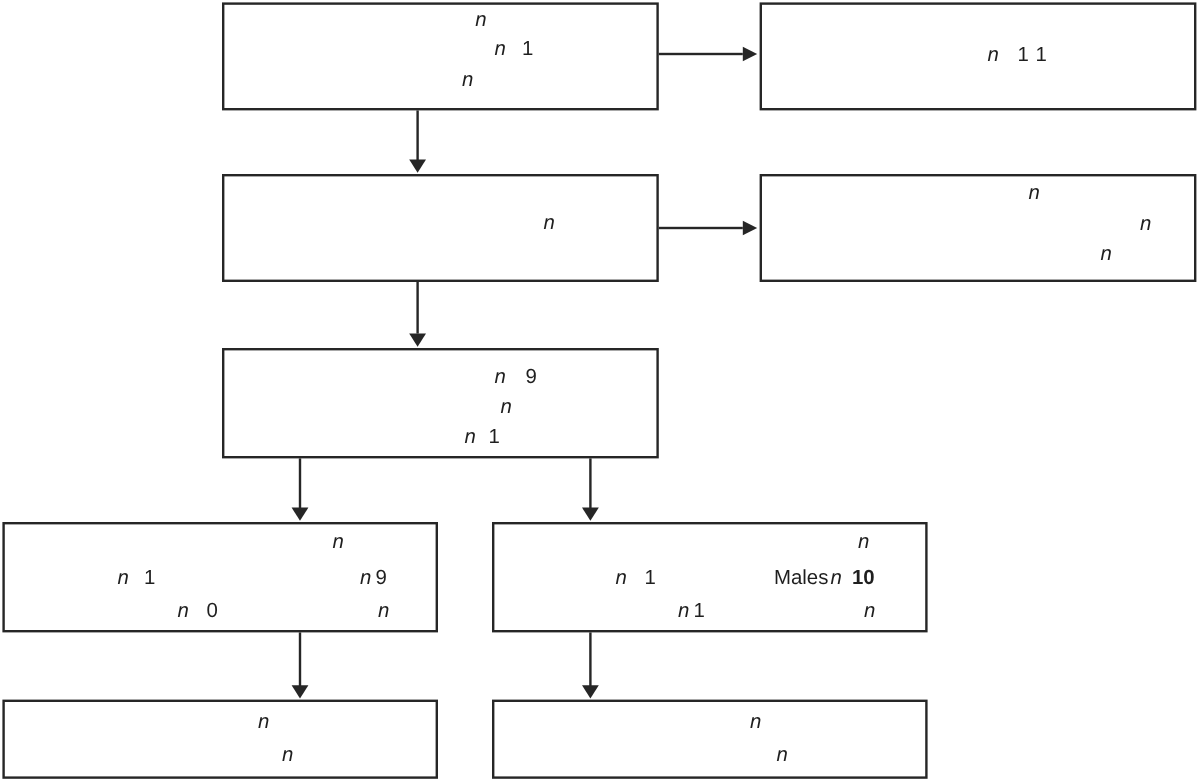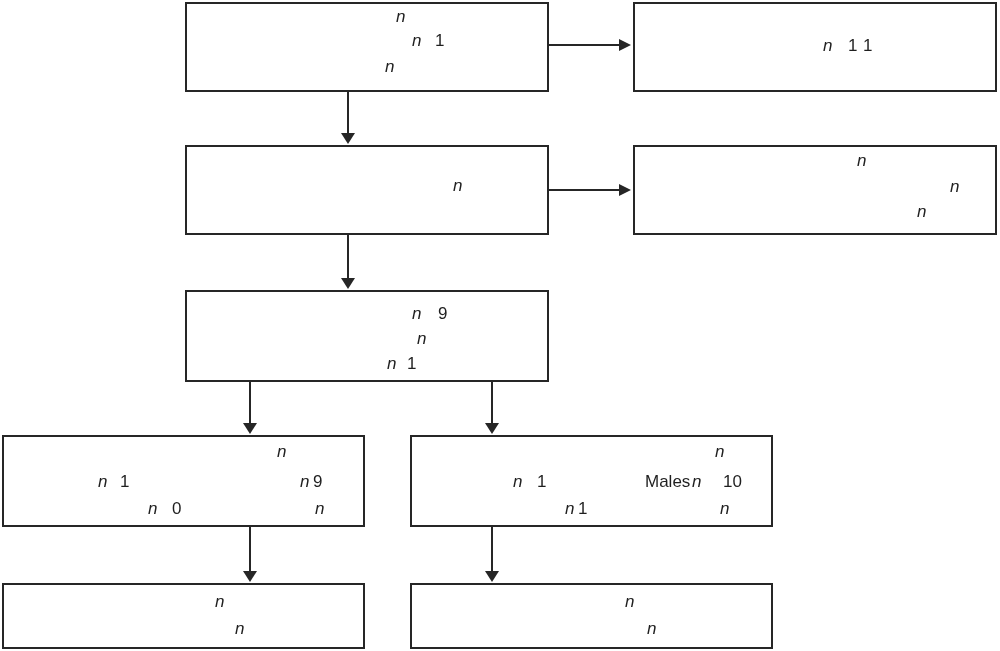--- a/index.html
+++ b/index.html
@@ -86,21 +86,21 @@
     <span class="seg rm" style="left:168px;top:63px;">0</span>
     <span class="seg it" style="left:311px;top:63px;">n</span>
   </div>
 
   <div class="box" style="left:410px;top:435px;width:363px;height:92px;">
     <span class="seg it" style="left:303px;top:6px;">n</span>
     <span class="seg it" style="left:101px;top:36px;">n</span>
     <span class="seg rm" style="left:125px;top:36px;">1</span>
     <span class="seg rm" style="left:233px;top:36px;">Males</span>
     <span class="seg it" style="left:280px;top:36px;">n</span>
-    <span class="seg rm" style="left:311px;top:36px;">10</span>
+    <span class="seg rm" style="left:298px;top:36px;font-weight:bold;">10</span>
     <span class="seg it" style="left:153px;top:63px;">n</span>
     <span class="seg rm" style="left:166px;top:63px;">1</span>
     <span class="seg it" style="left:308px;top:63px;">n</span>
   </div>
 
   <div class="box" style="left:2px;top:583px;width:363px;height:66px;">
     <span class="seg it" style="left:211px;top:8px;">n</span>
     <span class="seg it" style="left:231px;top:35px;">n</span>
   </div>
 

